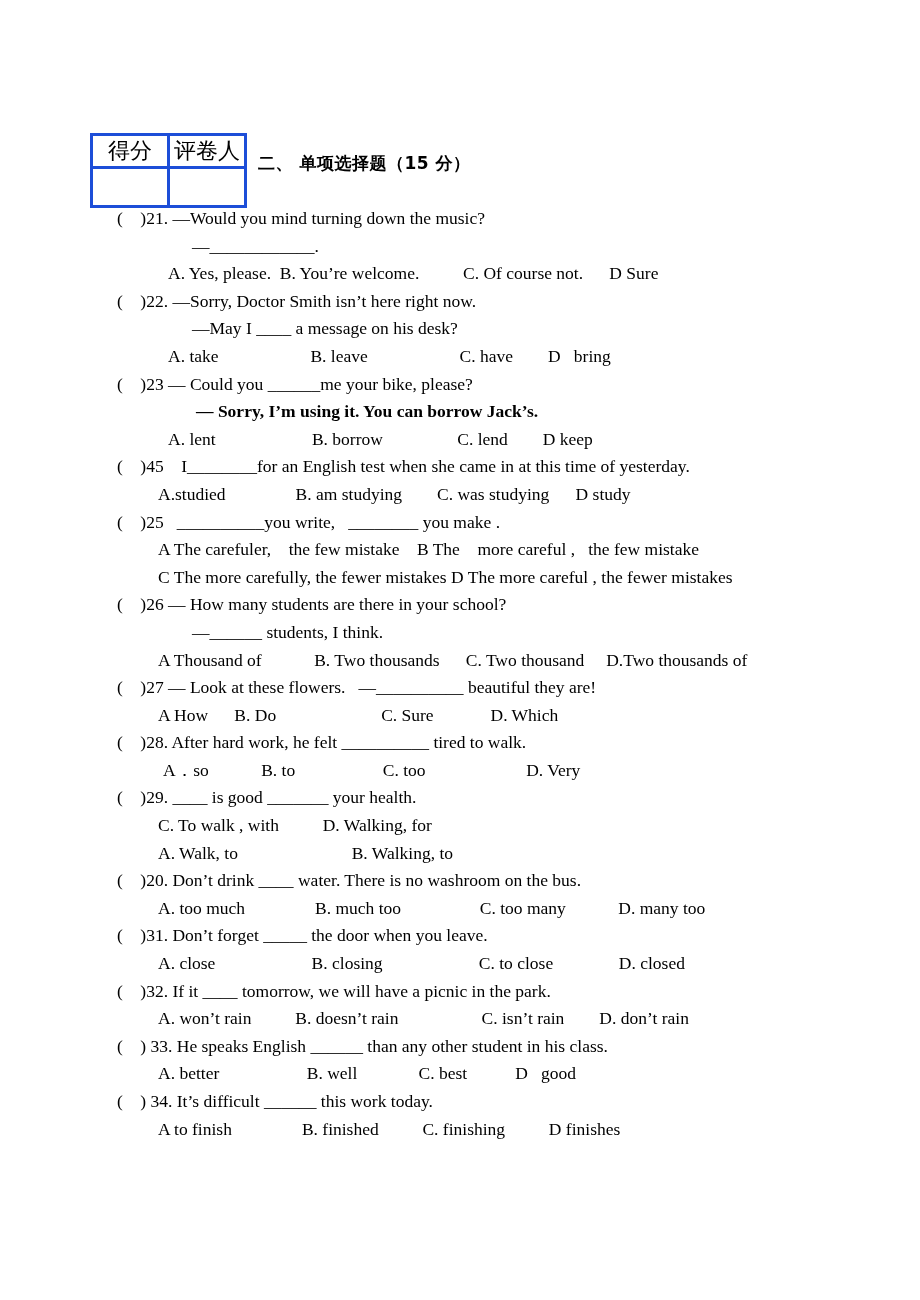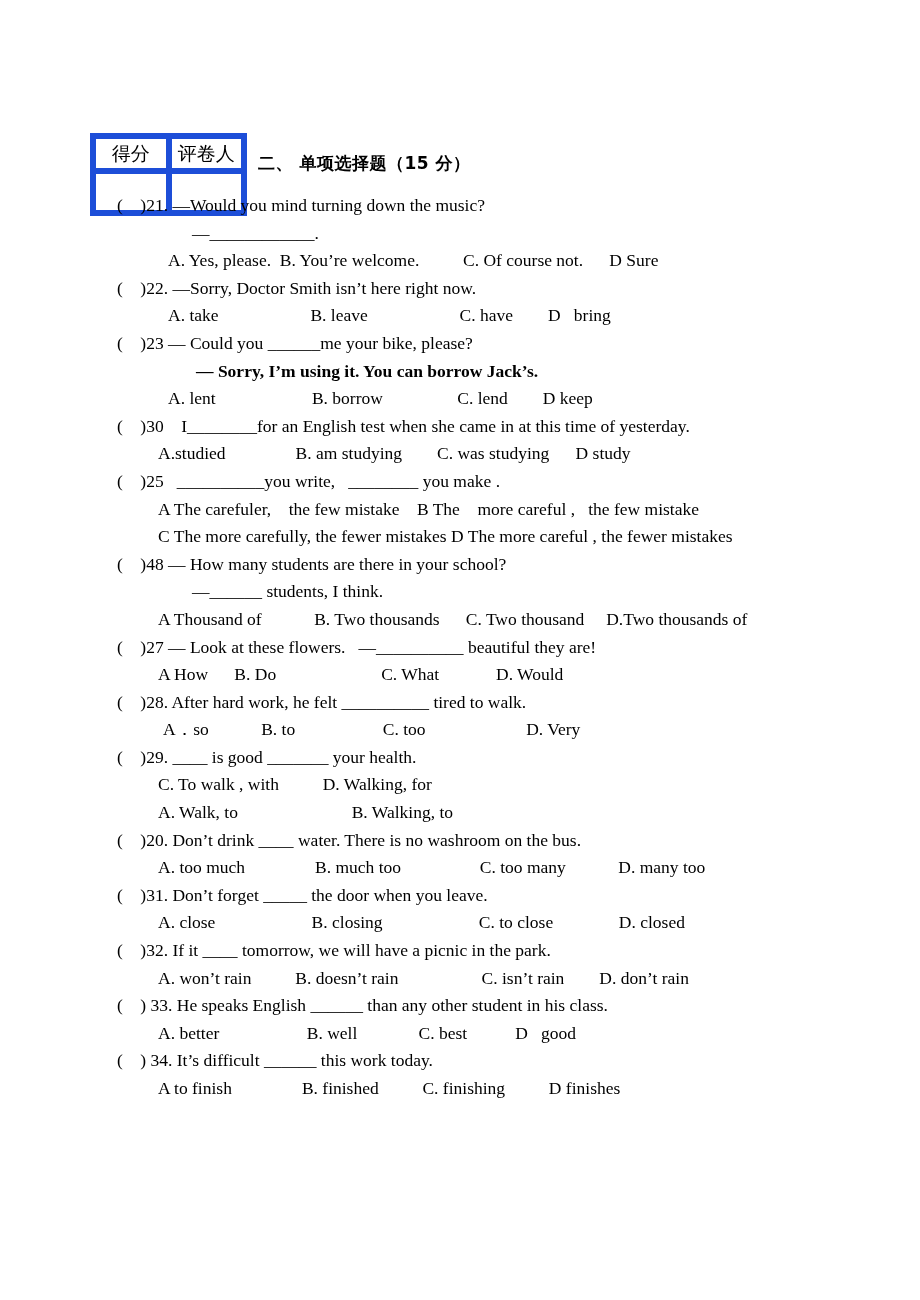--- a/index.html
+++ b/index.html
@@ -19,25 +19,25 @@
   
   #score-table {
     position: absolute;
     left: 90px;
     top: 133px;
     width: 157px;
     border-collapse: collapse;
     table-layout: fixed;
   }
   #score-table td {
-    border: 6px solid #1d4ed8;
+    border: 3px solid #1d4ed8;
     text-align: center;
     vertical-align: middle;
     font-family: "Liberation Serif", "DejaVu Serif", serif;
-    font-size: 19px;
+    font-size: 22px;
     padding: 0;
   }
   #score-table tr.head td { height: 29px; }
   #score-table tr.blank td { height: 36px; }
 
   
   #section-title {
     position: absolute;
     left: 258px;
     top: 152px;
@@ -45,21 +45,21 @@
     font-weight: bold;
     font-size: 17px;
     letter-spacing: 0.5px;
     white-space: nowrap;
   }
 
   
   #questions {
     position: absolute;
     left: 0;
-    top: 192px;
+    top: 205px;
     width: 920px;
   }
   .line {
     height: 27.6px;
     line-height: 27.6px;
     white-space: pre;
     font-size: 17.5px;
     font-family: "Liberation Serif", "DejaVu Serif", serif;
   }
   
@@ -89,39 +89,40 @@
 
 <div id="section-title">二、 单项选择题（15 分）</div>
 
 <div id="questions">
 
   <div class="line stem">(    )21. —Would you mind turning down the music?</div>
   <div class="line cont">—____________.</div>
   <div class="line opt">A. Yes, please.  B. You’re welcome.          C. Of course not.      D Sure</div>
 
   <div class="line stem">(    )22. —Sorry, Doctor Smith isn’t here right now.</div>
+  <div class="line cont">—May I ____ a message on his desk?</div>
   <div class="line opt">A. take                     B. leave                     C. have        D   bring</div>
 
   <div class="line stem">(    )23 — Could you ______me your bike, please?</div>
   <div class="line cont2">— Sorry, I’m using it. You can borrow Jack’s.</div>
   <div class="line opt">A. lent                      B. borrow                 C. lend        D keep</div>
 
-  <div class="line stem">(    )30    I________for an English test when she came in at this time of yesterday.</div>
+  <div class="line stem">(    )45    I________for an English test when she came in at this time of yesterday.</div>
   <div class="line opt3">A.studied                B. am studying        C. was studying      D study</div>
 
   <div class="line stem">(    )25   __________you write,   ________ you make .</div>
   <div class="line opt3">A The carefuler,    the few mistake    B The    more careful ,   the few mistake</div>
   <div class="line opt3">C The more carefully, the fewer mistakes D The more careful , the fewer mistakes</div>
 
-  <div class="line stem">(    )48 — How many students are there in your school?</div>
+  <div class="line stem">(    )26 — How many students are there in your school?</div>
   <div class="line cont">—______ students, I think.</div>
   <div class="line opt3">A Thousand of            B. Two thousands      C. Two thousand     D.Two thousands of</div>
 
   <div class="line stem">(    )27 — Look at these flowers.   —__________ beautiful they are!</div>
-  <div class="line opt3">A How      B. Do                        C. What             D. Would</div>
+  <div class="line opt3">A How      B. Do                        C. Sure             D. Which</div>
 
   <div class="line stem">(    )28. After hard work, he felt __________ tired to walk.</div>
   <div class="line opt2">A．so            B. to                    C. too                       D. Very</div>
 
   <div class="line stem">(    )29. ____ is good _______ your health.</div>
   <div class="line opt3">C. To walk , with          D. Walking, for</div>
   <div class="line opt3">A. Walk, to                          B. Walking, to</div>
 
   <div class="line stem">(    )20. Don’t drink ____ water. There is no washroom on the bus.</div>
   <div class="line opt3">A. too much                B. much too                  C. too many            D. many too</div>

